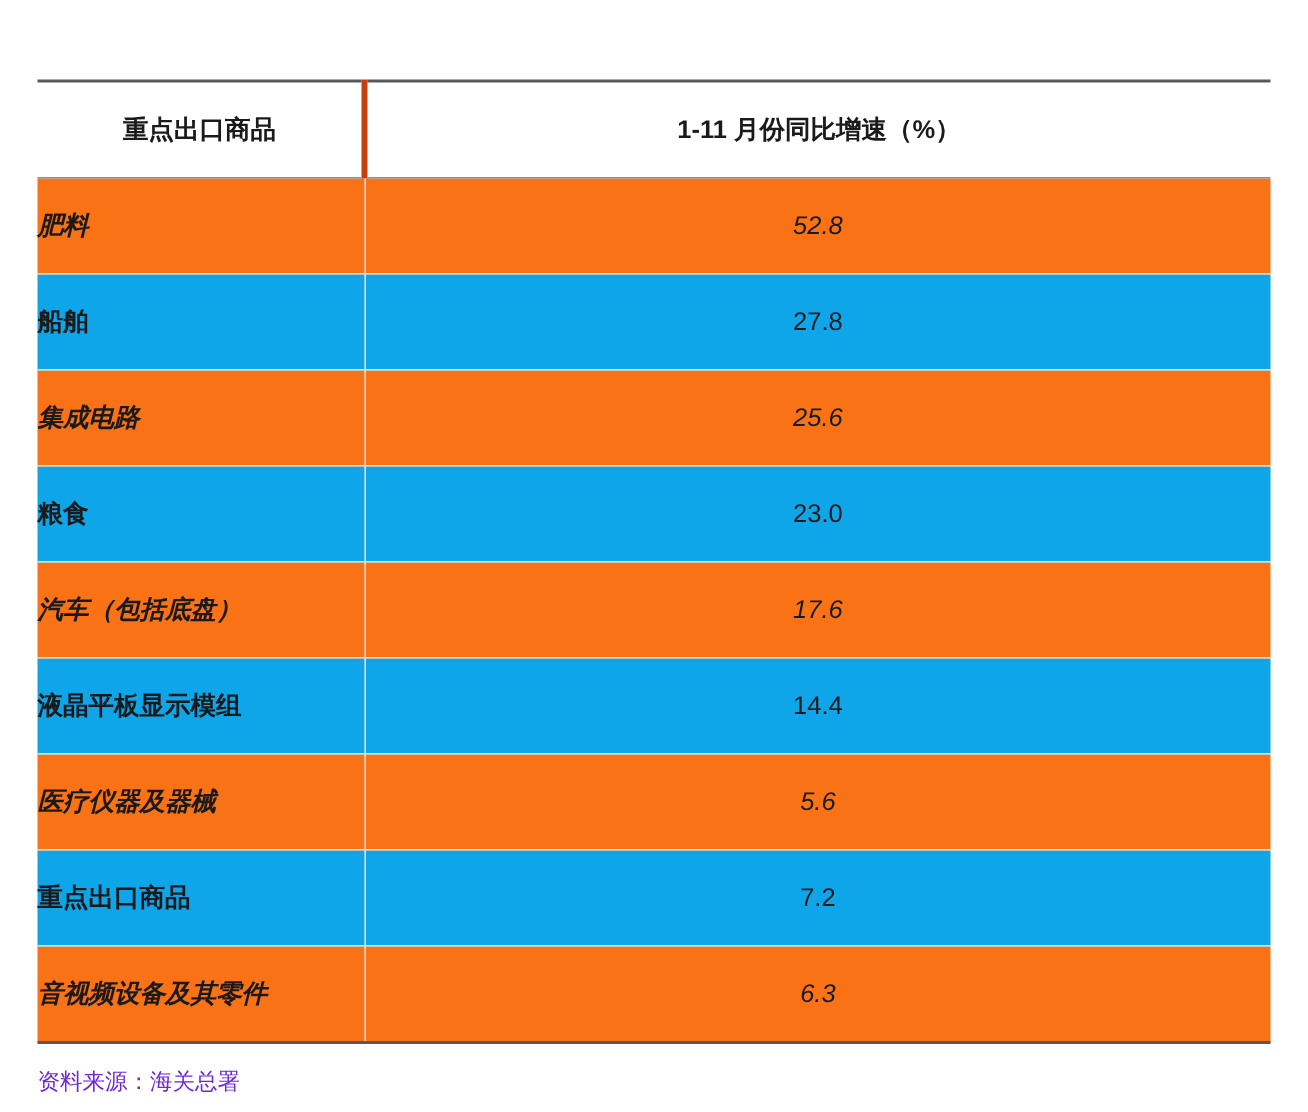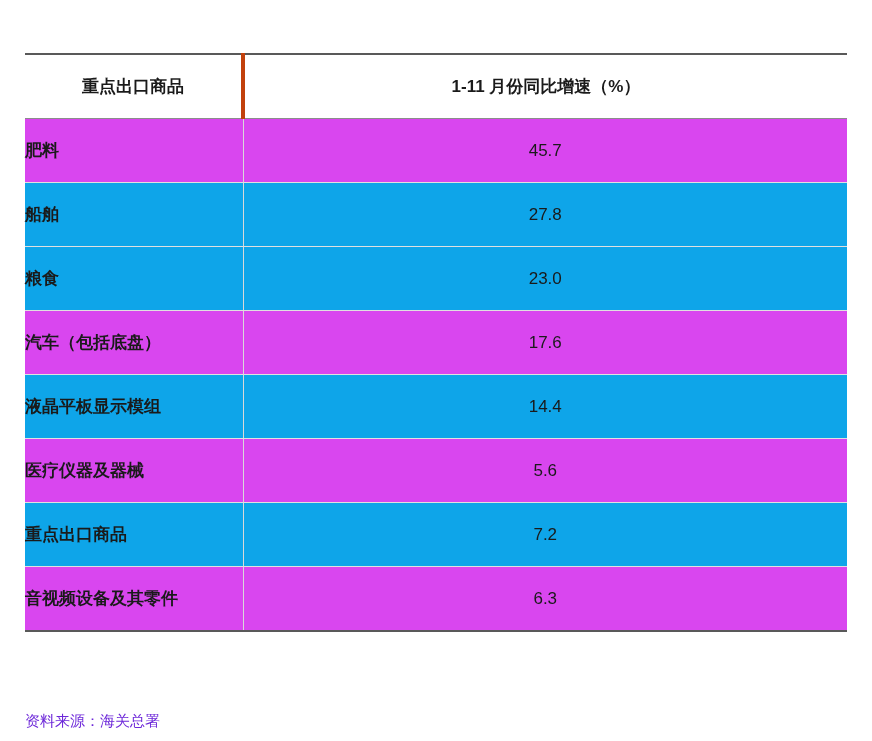--- a/index.html
+++ b/index.html
@@ -66,21 +66,22 @@
   thead th.th-name {
     border-right: 4px solid #c2410c;
   }
   tbody td {
     height: 63px;
     font-size: 17px;
     vertical-align: middle;
     border-bottom: 1px solid #e0e0e0;
   }
   tbody tr.row-shaded td {
-    background: #d946ef;
+    background: #f97316;
+    font-style: italic;
   }
   tbody tr.row-plain td {
     background: #0ea5e9;
   }
   tbody tr:last-child td {
     border-bottom: 2px solid #595959;
   }
   td.cell-name {
     padding-left: 0;
     text-align: left;
@@ -121,25 +122,29 @@
       </colgroup>
       <thead>
         <tr>
           <th class="th-name">重点出口商品</th>
           <th class="th-value">1-11 月份同比增速（%）</th>
         </tr>
       </thead>
       <tbody>
         <tr class="row-shaded">
           <td class="cell-name"><span class="nameblock">肥料</span></td>
-          <td class="cell-value">45.7</td>
+          <td class="cell-value">52.8</td>
         </tr>
         <tr class="row-plain">
           <td class="cell-name"><span class="nameblock">船舶</span></td>
           <td class="cell-value">27.8</td>
+        </tr>
+        <tr class="row-shaded">
+          <td class="cell-name"><span class="nameblock">集成电路</span></td>
+          <td class="cell-value">25.6</td>
         </tr>
         <tr class="row-plain">
           <td class="cell-name"><span class="nameblock">粮食</span></td>
           <td class="cell-value">23.0</td>
         </tr>
         <tr class="row-shaded">
           <td class="cell-name"><span class="nameblock">汽车（包括底盘）</span></td>
           <td class="cell-value">17.6</td>
         </tr>
         <tr class="row-plain">

